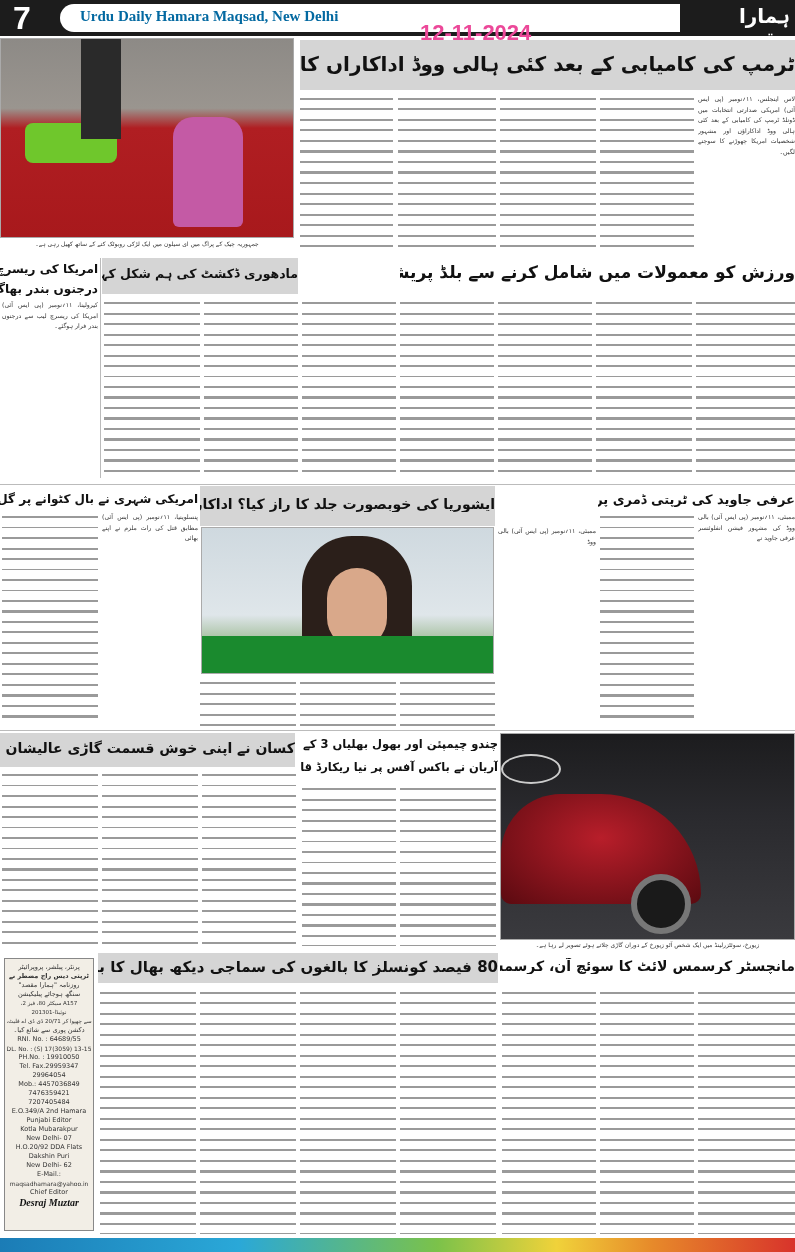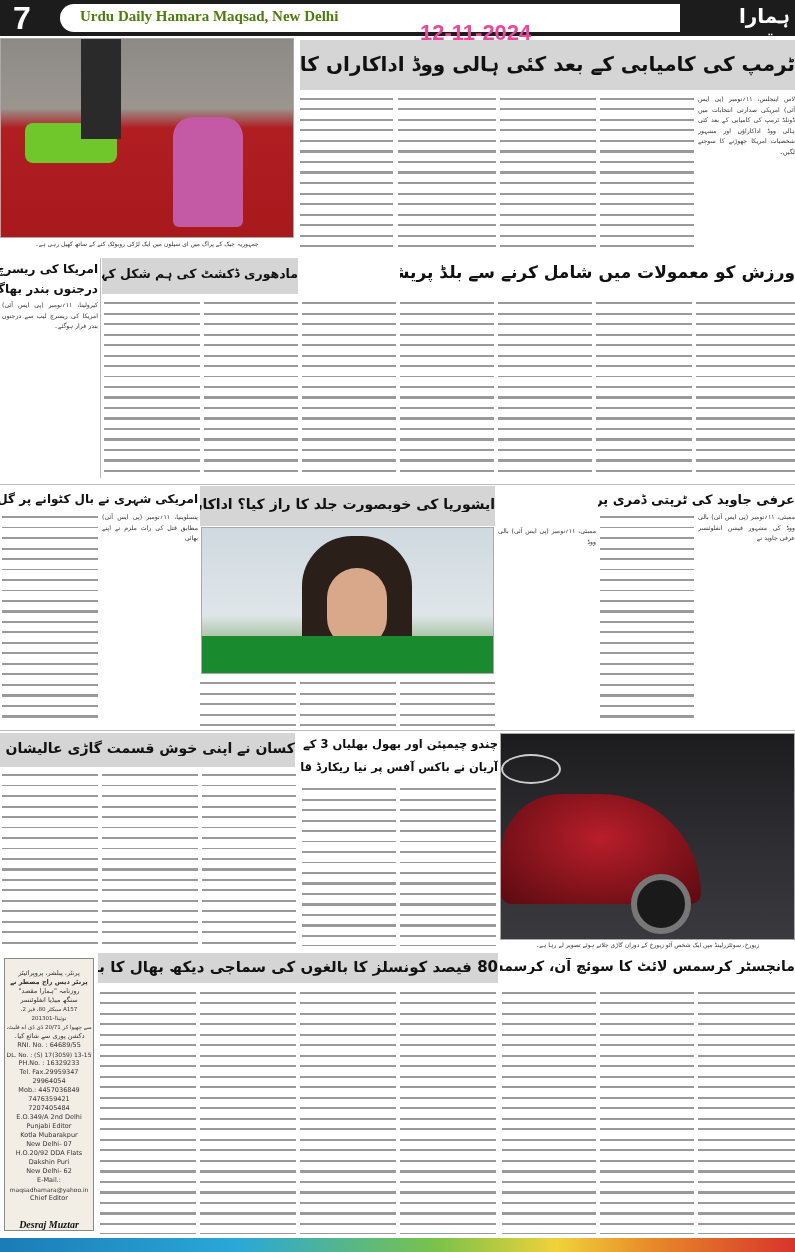--- a/index.html
+++ b/index.html
@@ -2,36 +2,36 @@
 <html><head>
 <meta charset="utf-8">
 <style>
 *{box-sizing:border-box;margin:0;padding:0}
 body{width:795px;height:1252px;background:#fff;font-family:"DejaVu Sans",sans-serif;position:relative;overflow:hidden;color:#222}
 .abs{position:absolute}
 
 .hdr{left:0;top:0;width:795px;height:36px;background:#1c1c1c}
 .pgnum{left:0;top:0;width:44px;height:36px;color:#fff;font:bold 32px "Liberation Sans",sans-serif;text-align:center;line-height:36px}
 .hdrwhite{left:60px;top:4px;width:620px;height:28px;background:#fff;border-radius:14px 0 0 14px}
-.hdrtitle{left:80px;top:8px;font:bold 15px "Liberation Serif",serif;color:#4d7c0f}
+.hdrtitle{left:80px;top:8px;font:bold 15px "Liberation Serif",serif;color:#0369a1}
 .hdrdate{left:420px;top:20px;font:bold 22px "Liberation Sans",sans-serif;color:#ec4899}
 .logo{left:690px;top:4px;width:100px;height:28px;color:#fff;font:bold 20px "DejaVu Sans",sans-serif;text-align:right;direction:rtl}
 
 .photo{overflow:hidden;border:1px solid #aaa}
 .cap{font-size:6px;color:#333;direction:rtl;text-align:center}
 .headline{direction:rtl;text-align:center;font-weight:bold;color:#111;white-space:nowrap;overflow:hidden}
 .grayband{background:#d5d5d5}
 .txtcol{direction:rtl;text-align:justify;font-size:6.2px;line-height:10.5px;color:#333;overflow:hidden}
 .ruled{background:repeating-linear-gradient(to bottom,transparent 0,transparent 4px,#9a9a9a 4px,#9a9a9a 6px,transparent 6px,transparent 10.5px)}
 .vsep{background:#bbb;width:1px}
 .hsep{background:#bbb;height:1px}
 .footbar{left:0;top:1238px;width:795px;height:14px;background:linear-gradient(to right,#1b7cb6,#2aa8d8 30%,#7bc24a 55%,#f0d23a 70%,#e78a2a 82%,#d8332b)}
-.imprint{left:4px;top:958px;width:90px;height:273px;border:1px solid #888;background:#f2eee6;font-size:6.5px;text-align:center;color:#333;line-height:9px;padding-top:10px}
+.imprint{left:4px;top:958px;width:90px;height:273px;border:1px solid #888;background:#f2eee6;font-size:6.5px;text-align:center;color:#333;line-height:9px;padding-top:4px}
 .imprint .ur{direction:rtl;font-size:6.5px}
-.imprint .ed{font:bold italic 10px "Liberation Serif",serif;color:#111;margin-top:16px}
+.imprint .ed{font:bold italic 10px "Liberation Serif",serif;color:#111;margin-top:0}
 </style>
 </head>
 <body>
 
 <div class="abs hdr"></div>
 <div class="abs pgnum">7</div>
 <div class="abs hdrwhite"></div>
 <div class="abs hdrtitle">Urdu Daily Hamara Maqsad, New Delhi</div>
 <div class="abs hdrdate">12-11-2024</div>
 <div class="abs logo"><span>ہمارا مقصد</span></div>
@@ -117,35 +117,35 @@
 <div class="abs txtcol ruled" style="left:300px;top:988px;width:96px;height:246px"></div>
 <div class="abs txtcol ruled" style="left:400px;top:988px;width:96px;height:246px"></div>
 
 <div class="abs headline" style="left:500px;top:958px;width:295px;font-size:14px">مانچسٹر کرسمس لائٹ کا سوئچ آن، کرسمس کی تیاریاں شروع ہوگئیں</div>
 <div class="abs txtcol ruled" style="left:502px;top:988px;width:94px;height:246px"></div>
 <div class="abs txtcol ruled" style="left:600px;top:988px;width:94px;height:246px"></div>
 <div class="abs txtcol ruled" style="left:698px;top:988px;width:97px;height:246px"></div>
 
 <div class="abs imprint">
   <div class="ur">پرنٹر، پبلشر، پروپرائیٹر</div>
-  <div class="ur" style="font-weight:bold">پرنٹر دیس راج مضطر نے</div>
+  <div class="ur" style="font-weight:bold">ٹرپتی دیس راج مضطر نے</div>
   <div class="ur">روزنامہ "ہمارا مقصد"</div>
-  <div class="ur">سنگھ میڈیا انفلوئنسر</div>
+  <div class="ur">سنگھ ہوجائے پبلیکیشن</div>
   <div class="ur" style="font-size:5.5px">A157 سیکٹر 80، فیز 2، نوئیڈا-201301</div>
   <div class="ur" style="font-size:5.5px">سے چھپوا کر 20/71 ڈی ڈی اے فلیٹ،</div>
   <div class="ur">دکشن پوری سے شائع کیا۔</div>
   <div>RNI. No. : 64689/55</div>
   <div style="font-size:6px">DL. No. : (S) 17(3059) 13-15</div>
-  <div>PH.No. : 16329233</div>
+  <div>PH.No. : 19910050</div>
   <div>Tel. Fax.29959347</div>
   <div>29964054</div>
   <div>Mob.: 4457036849</div>
   <div>7476359421</div>
   <div>7207405484</div>
-  <div>E.O.349/A 2nd Delhi</div>
+  <div>E.O.349/A 2nd Hamara</div>
   <div>Punjabi Editor</div>
   <div>Kotla Mubarakpur</div>
   <div>New Delhi- 07</div>
   <div>H.O.20/92 DDA Flats</div>
   <div>Dakshin Puri</div>
   <div>New Delhi- 62</div>
   <div>E-Mail.:</div>
   <div style="font-size:6px">maqsadhamara@yahoo.in</div>
   <div>Chief Editor</div>
   <div class="ed">Desraj Muztar</div>

